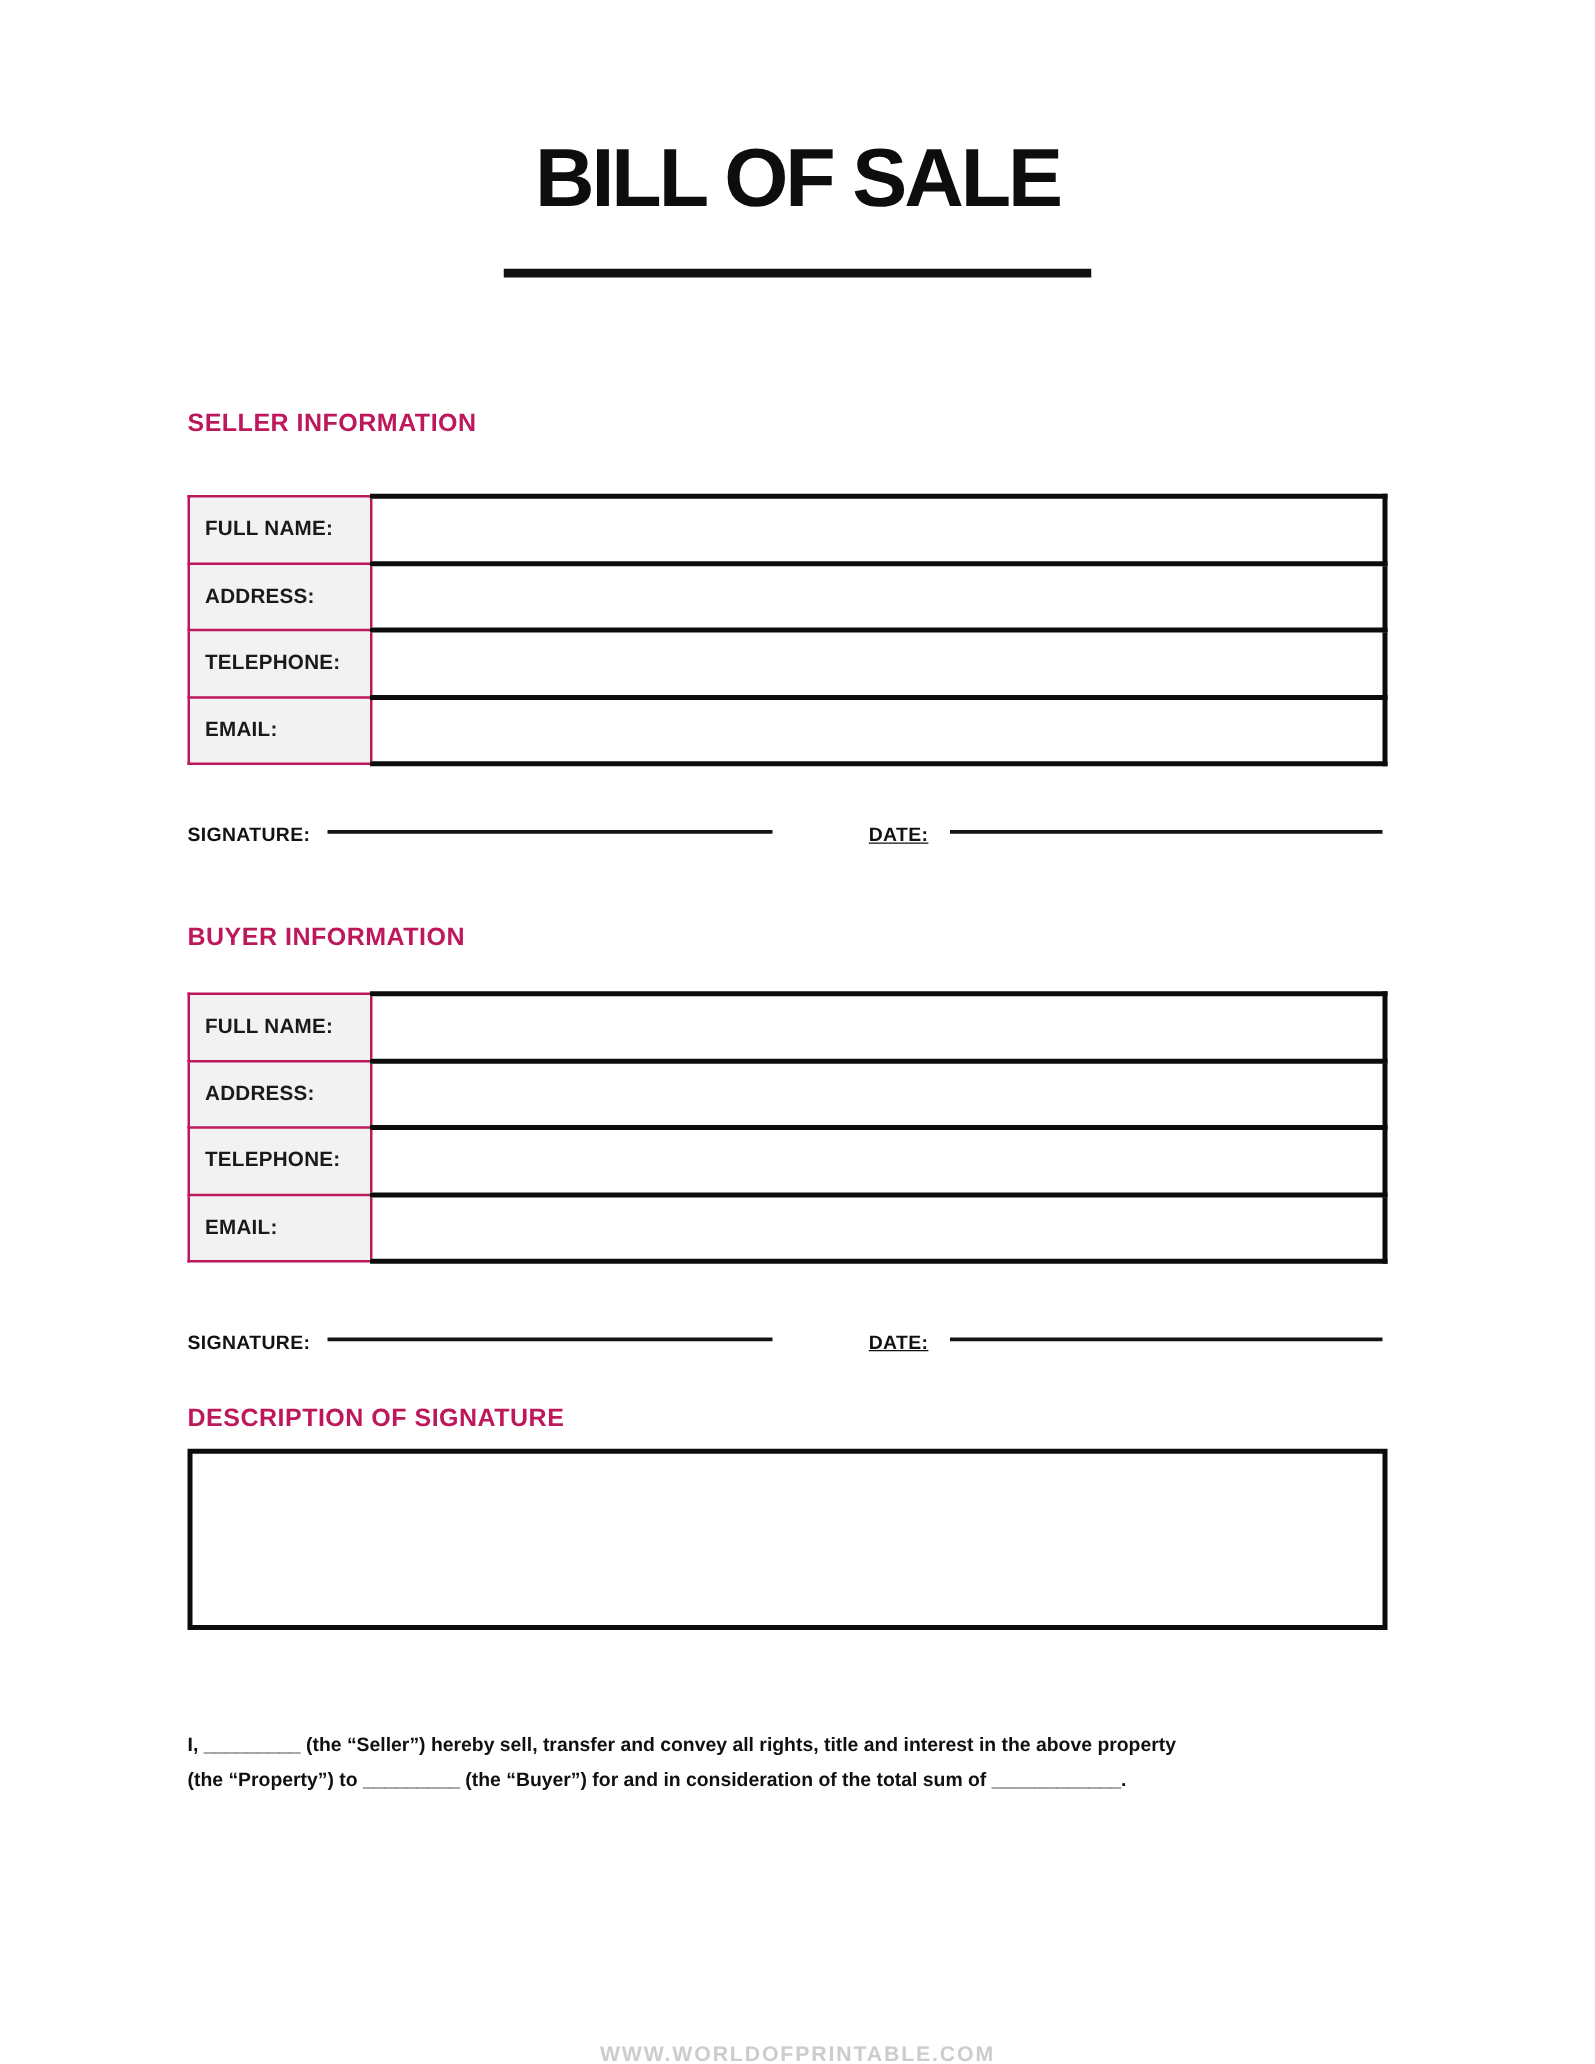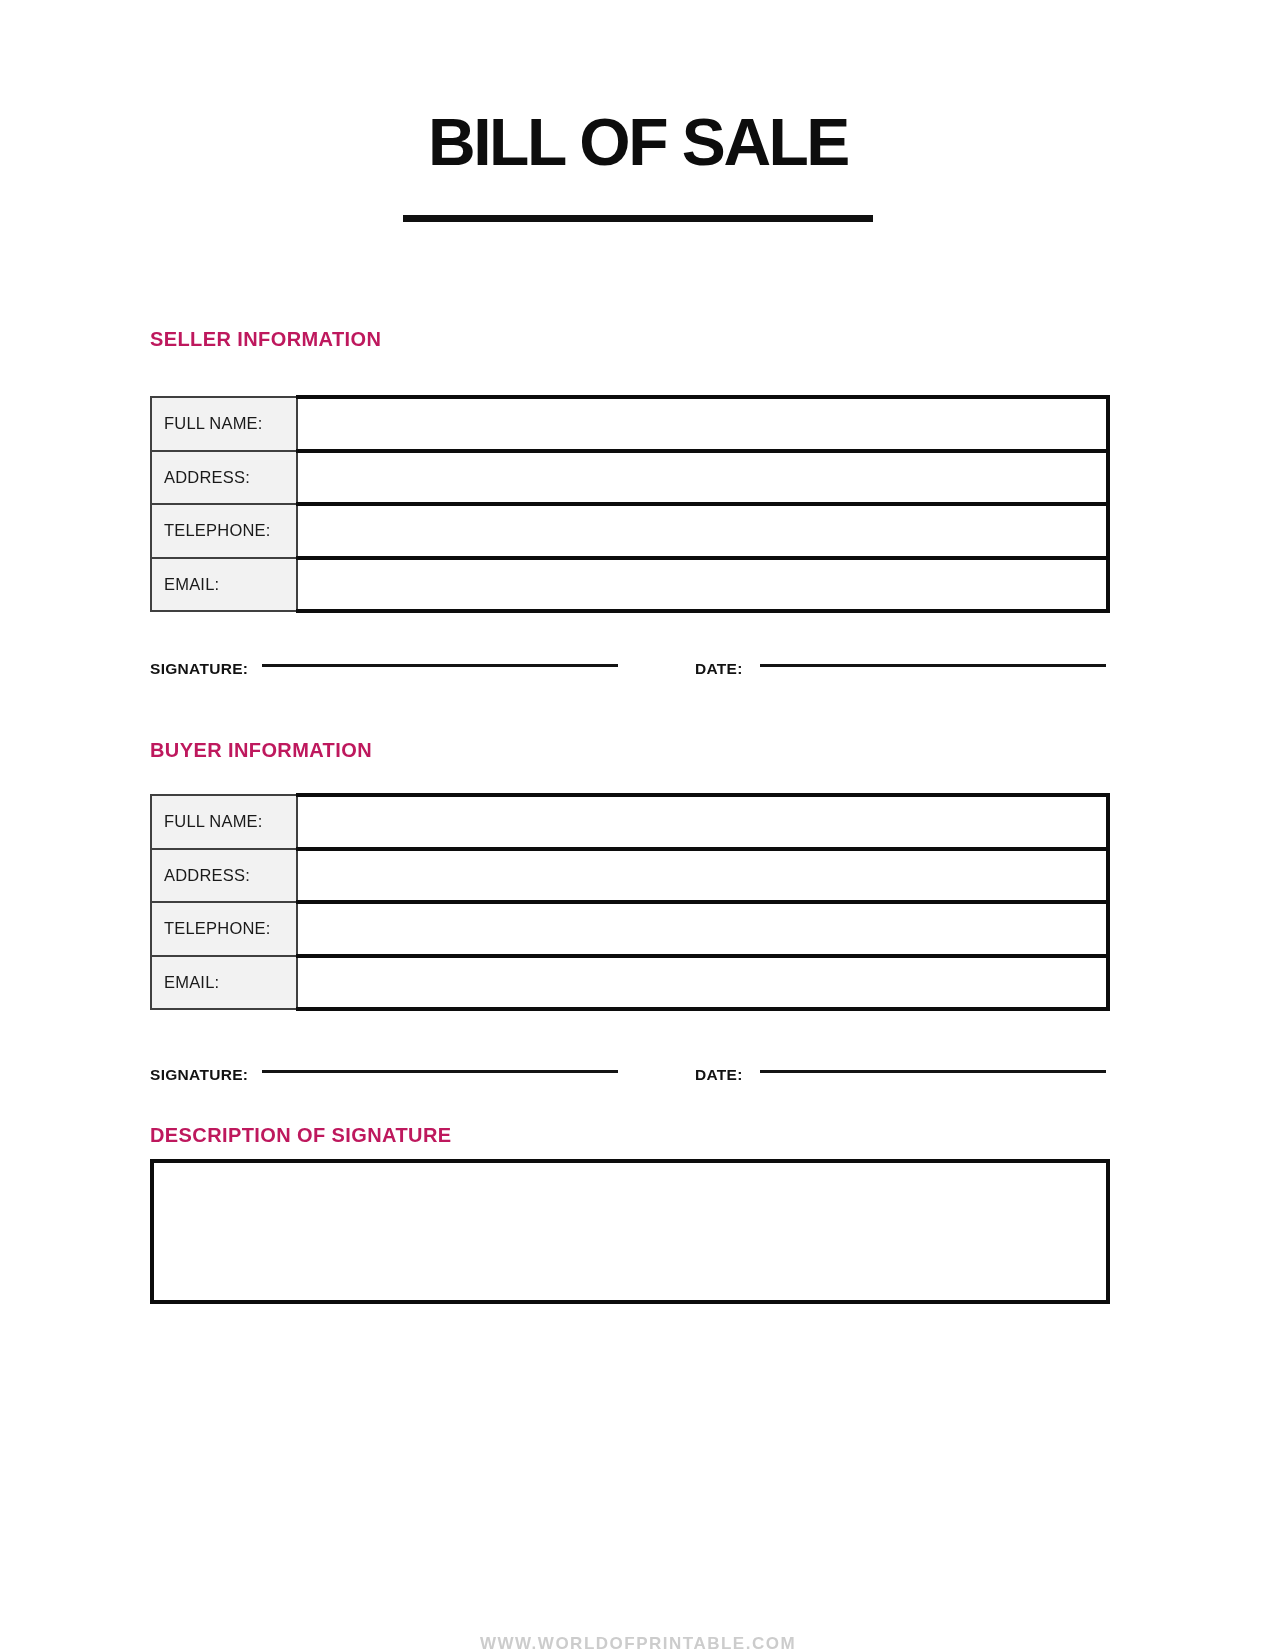--- a/index.html
+++ b/index.html
@@ -39,41 +39,41 @@
   table.info-table {
     position:absolute; left:150px; width:960px;
     border-collapse:collapse; table-layout:fixed;
   }
   .t-seller { top:375px; }
   .t-buyer  { top:773px; }
   table.info-table td { height:47.5px; }
   td.lbl {
     width:132px;
     background:#f2f2f2;
-    border:2px solid #404040;
-    font-size:16.5px; font-weight:normal; letter-spacing:0.2px;
+    border:2px solid #be185d;
+    font-size:16.5px; font-weight:bold; letter-spacing:0.2px;
     color:#1a1a1a;
     padding:0 0 0 12px;
   }
   td.val {
     background:#ffffff;
     border:4px solid #0c0c0c;
     border-left:2px solid #404040;
   }
 
   
   .sig-row { position:absolute; left:150px; width:960px; height:26px; }
   .r-seller { top:624px; }
   .r-buyer  { top:1030px; }
   .sig-label, .date-label {
     position:absolute; top:16px;
     font-size:15.5px; font-weight:bold; letter-spacing:0.3px; color:#121212;
   }
   .sig-label  { left:0; }
-  .date-label { left:545px; }
+  .date-label { left:545px;text-decoration:underline; }
   .sig-line  { position:absolute; left:112px; top:0; height:20px; width:356px; border-bottom:3px solid #141414; }
   .date-line { position:absolute; left:610px; top:0; height:20px; width:346px; border-bottom:3px solid #141414; }
 
   
   .desc-box {
     position:absolute; left:150px; top:1139px;
     width:952px; height:137px;
     border:4px solid #0c0c0c; background:#ffffff;
   }
 
@@ -156,16 +156,20 @@
   <div class="sig-row r-buyer">
     <span class="sig-label">SIGNATURE:</span>
     <span class="sig-line"></span>
     <span class="date-label">DATE:</span>
     <span class="date-line"></span>
   </div>
 
   <h2 class="section-heading h-property">DESCRIPTION OF SIGNATURE</h2>
   <div class="desc-box"></div>
 
+  <div class="terms">
+    <div>I, _________ (the “Seller”) hereby sell, transfer and convey all rights, title and interest in the above property</div>
+    <div>(the “Property”) to _________  (the “Buyer”) for and in consideration of the total sum of ____________.</div>
+  </div>
 
   <div class="footer">WWW.WORLDOFPRINTABLE.COM</div>
 
 </div>
 
 </body></html>

